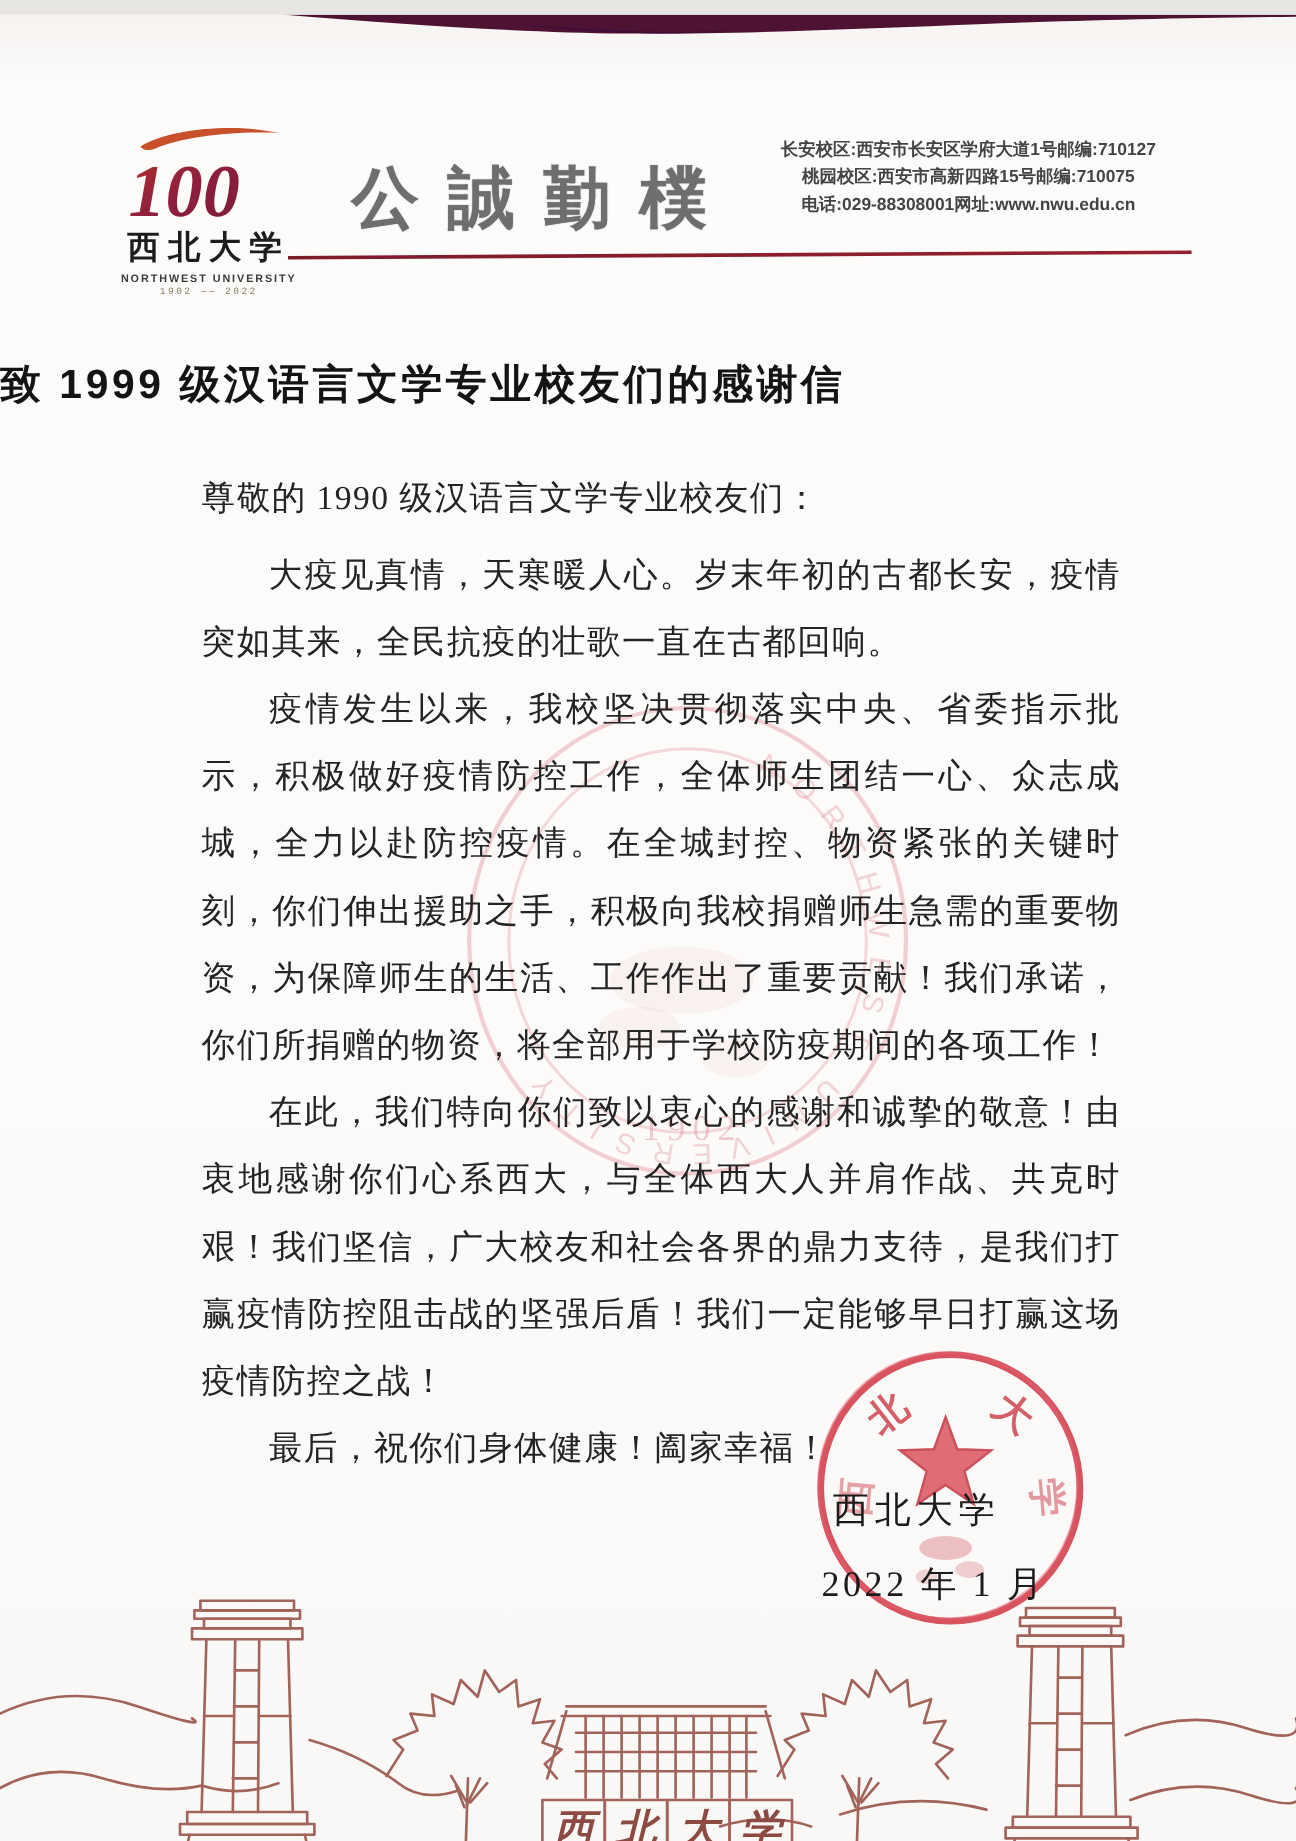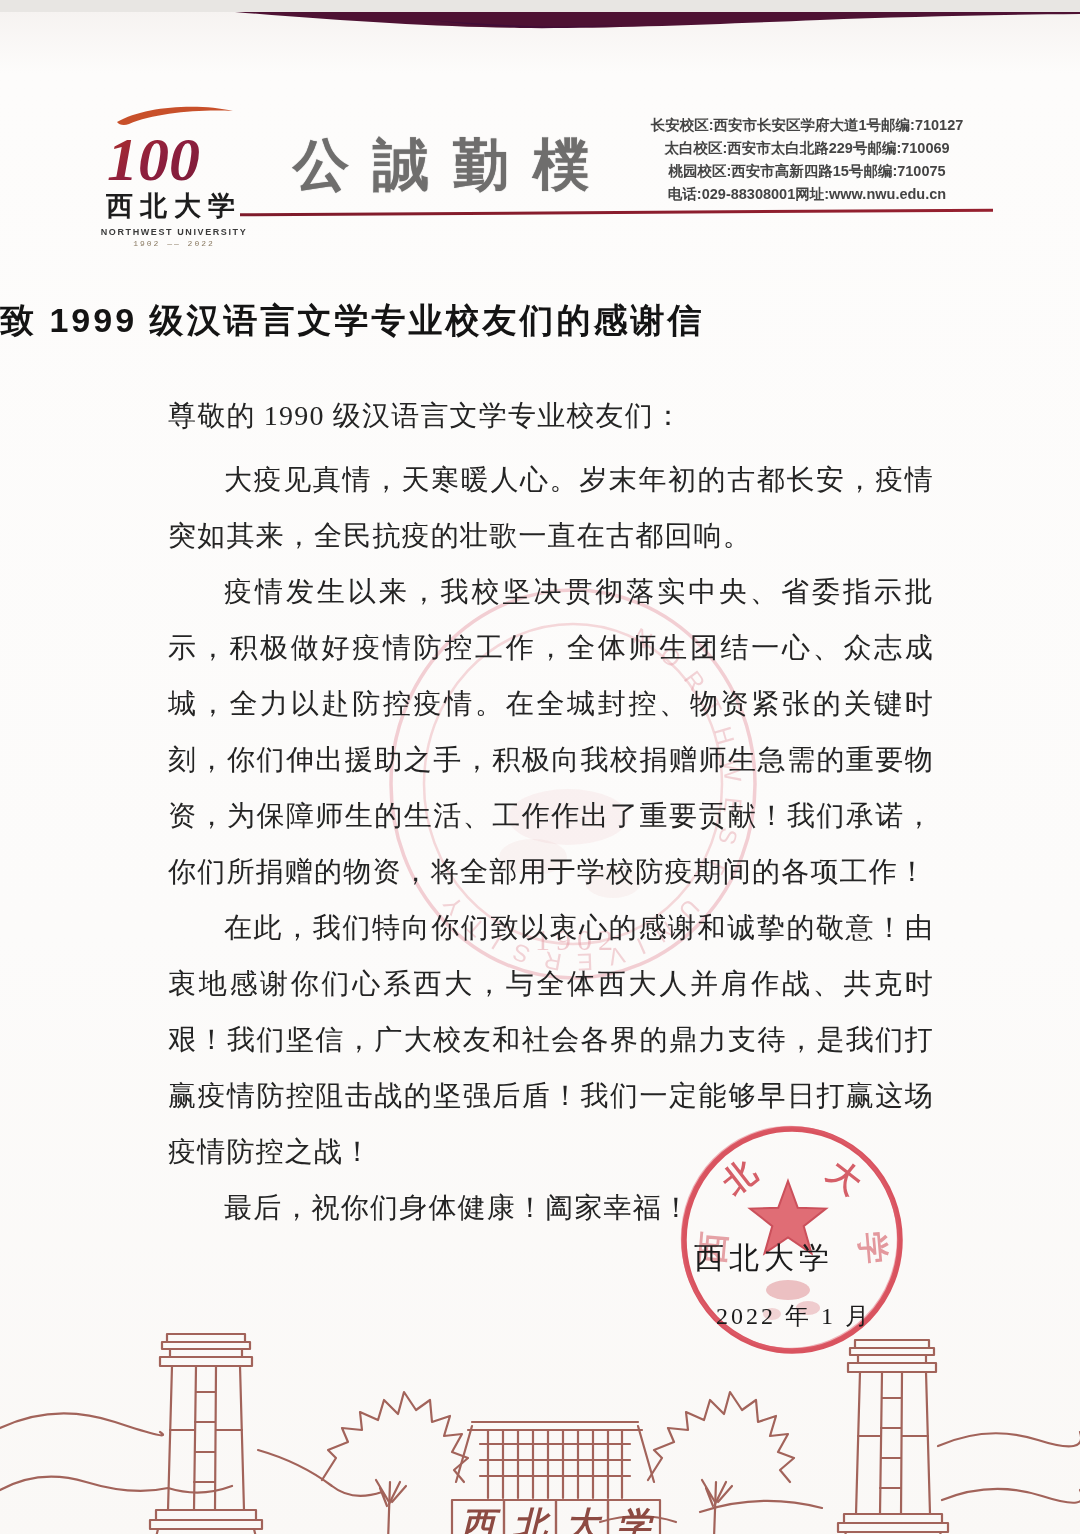--- a/index.html
+++ b/index.html
@@ -37,21 +37,21 @@
     letter-spacing:3px;color:#141414;
   }
   .body-text{
     position:absolute;left:168px;top:376px;width:766px;z-index:2;
     font-size:28px;line-height:56px;letter-spacing:1.2px;color:#242424;
     text-align:justify;
   }
   .salutation{margin:0 0 8px 0;}
   .para{margin:0;text-indent:2em;}
   .sign-name{position:absolute;right:246px;top:1226px;font-size:30px;letter-spacing:5px;color:#1b1b1b;z-index:6;}
-  .sign-date{position:absolute;right:208px;top:1288px;font-size:24px;letter-spacing:3px;color:#1b1b1b;z-index:6;}
+  .sign-date{position:absolute;right:208px;top:1288px;font-size:30px;letter-spacing:3px;color:#1b1b1b;z-index:6;}
   
   .watermark{position:absolute;left:383px;top:570px;z-index:1;}
   .seal{position:absolute;left:676px;top:1106px;z-index:4;}
   .footer-art{position:absolute;left:0;top:1318px;z-index:1;}
 </style>
 </head>
 <body>
 
 <div class="page">
 
@@ -78,24 +78,20 @@
   </div>
 
   <div class="motto">公誠勤樸</div>
 
   <div class="contact">
     <div class="contact-row">
       <span>长安校区:西安市长安区学府大道1号</span>
       <span>邮编:710127</span>
     </div>
     <div class="contact-row">
-      <span>太白校区:西安市太白北路229号</span>
-      <span>邮编:710069</span>
-    </div>
-    <div class="contact-row">
       <span>桃园校区:西安市高新四路15号</span>
       <span>邮编:710075</span>
     </div>
     <div class="contact-row">
       <span>电话:029-88308001</span>
       <span>网址:www.nwu.edu.cn</span>
     </div>
   </div>
 
   <div class="rule"></div>

